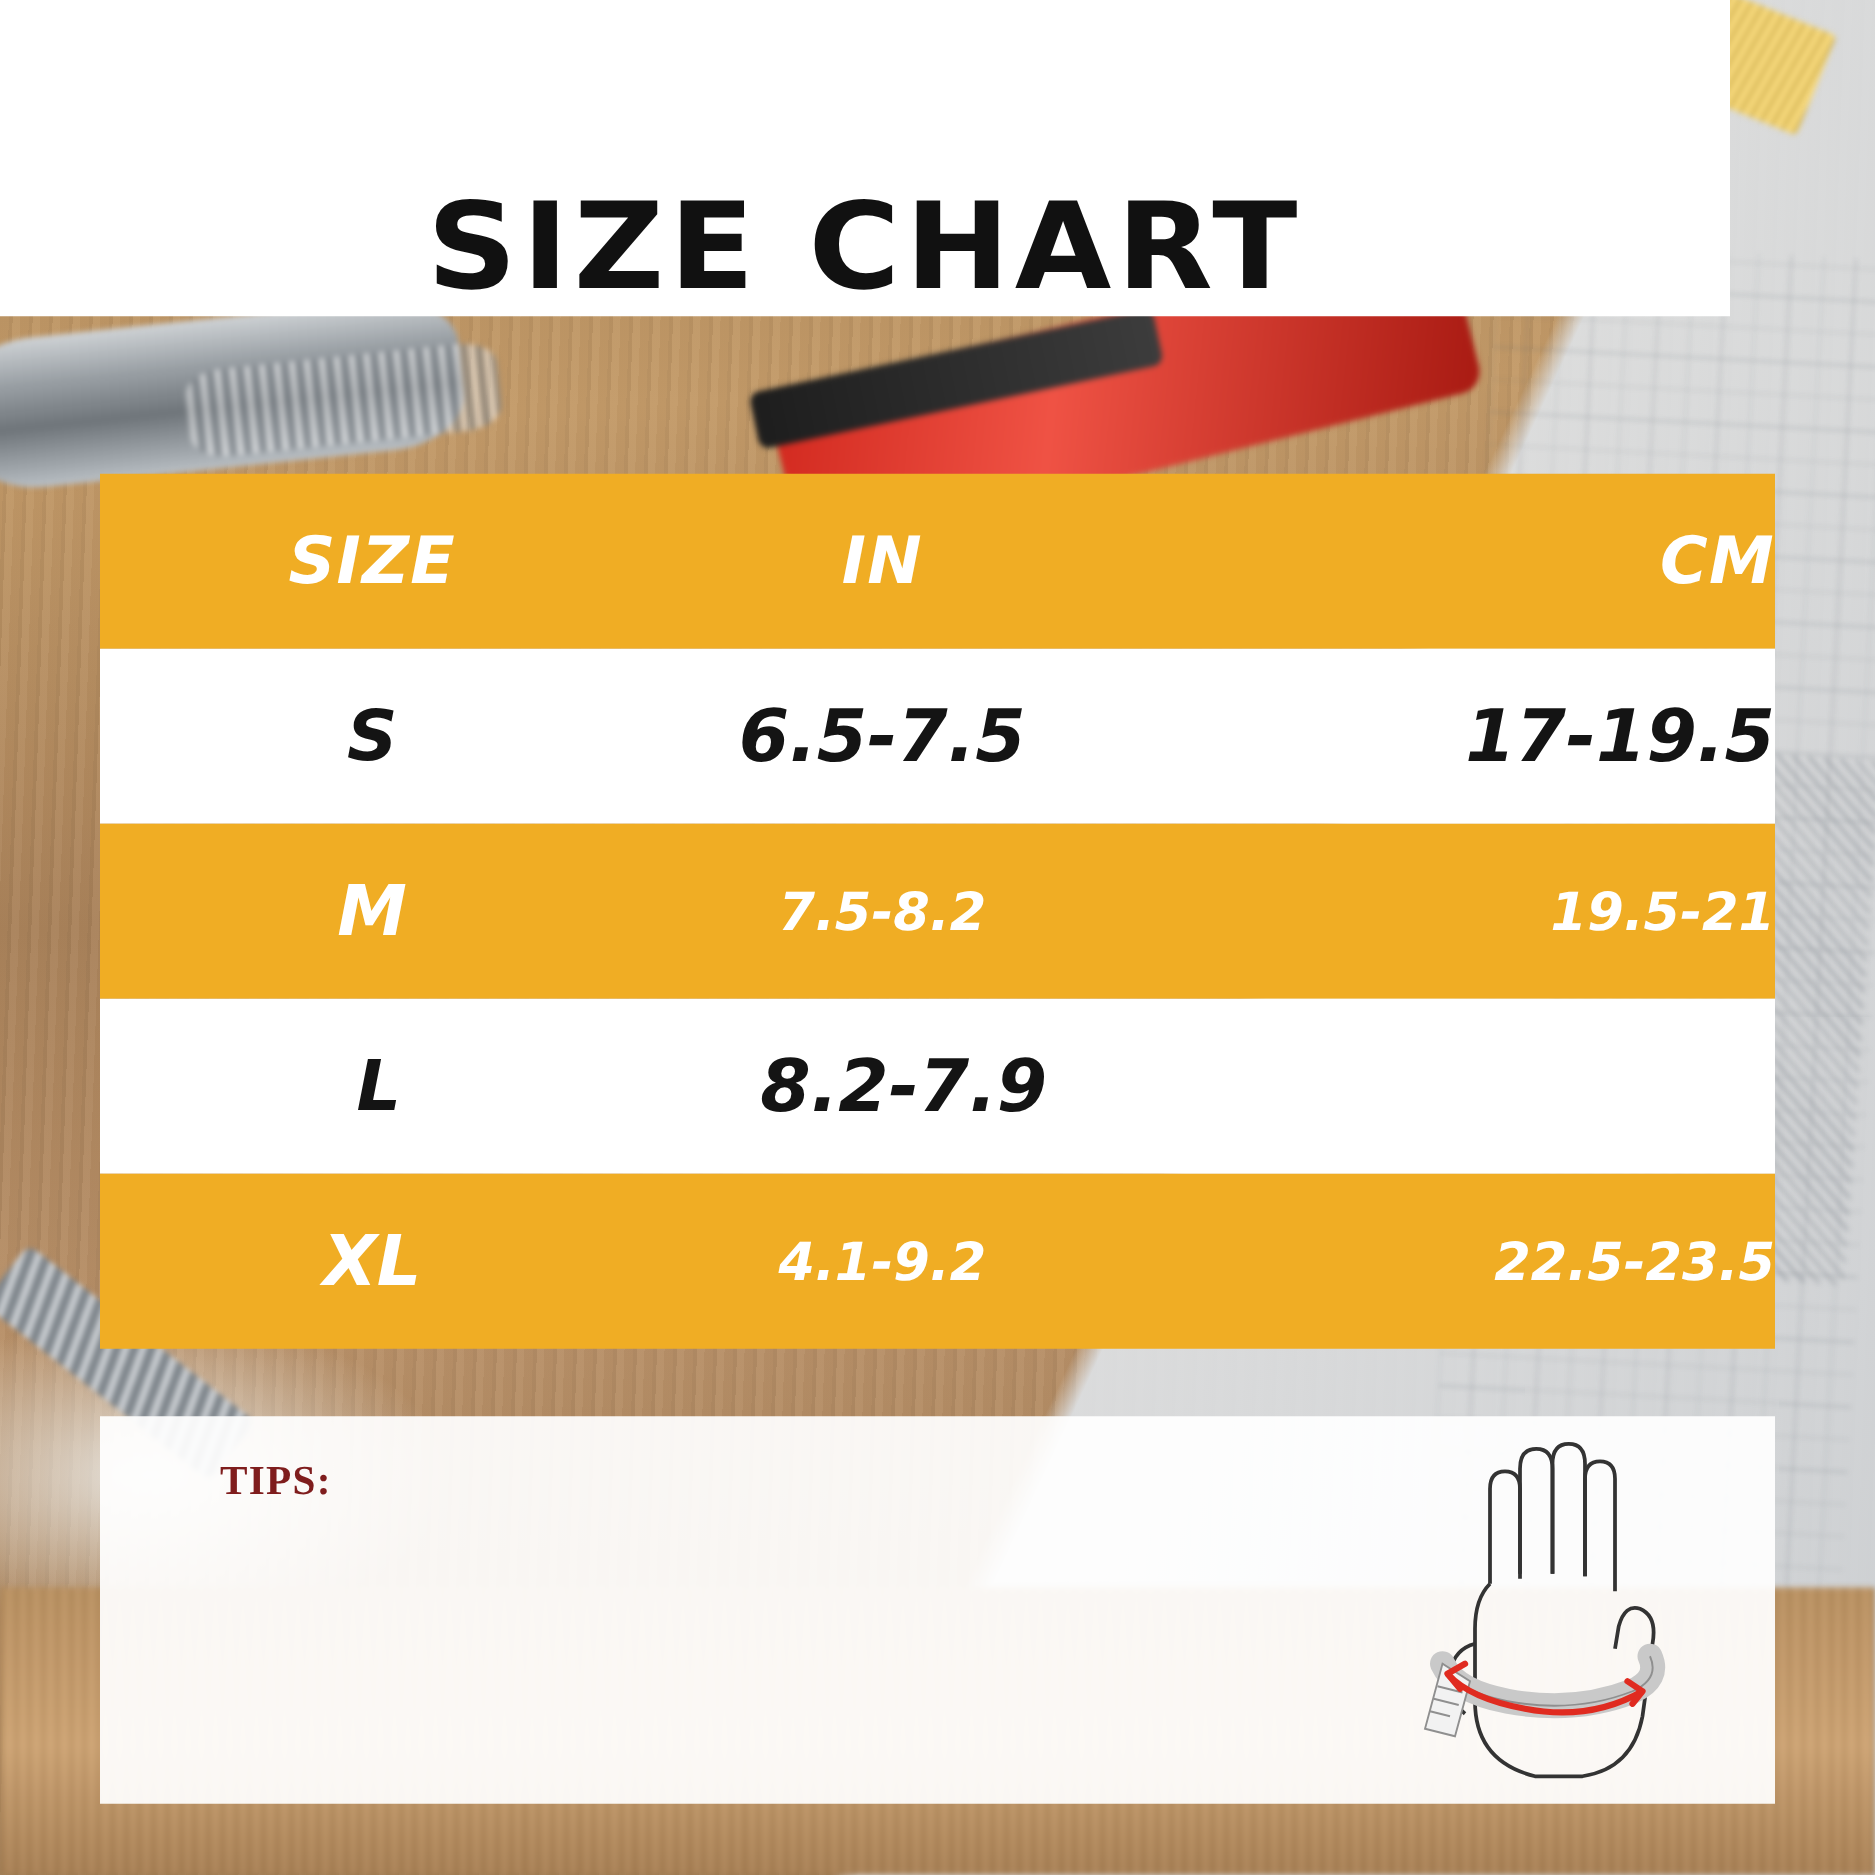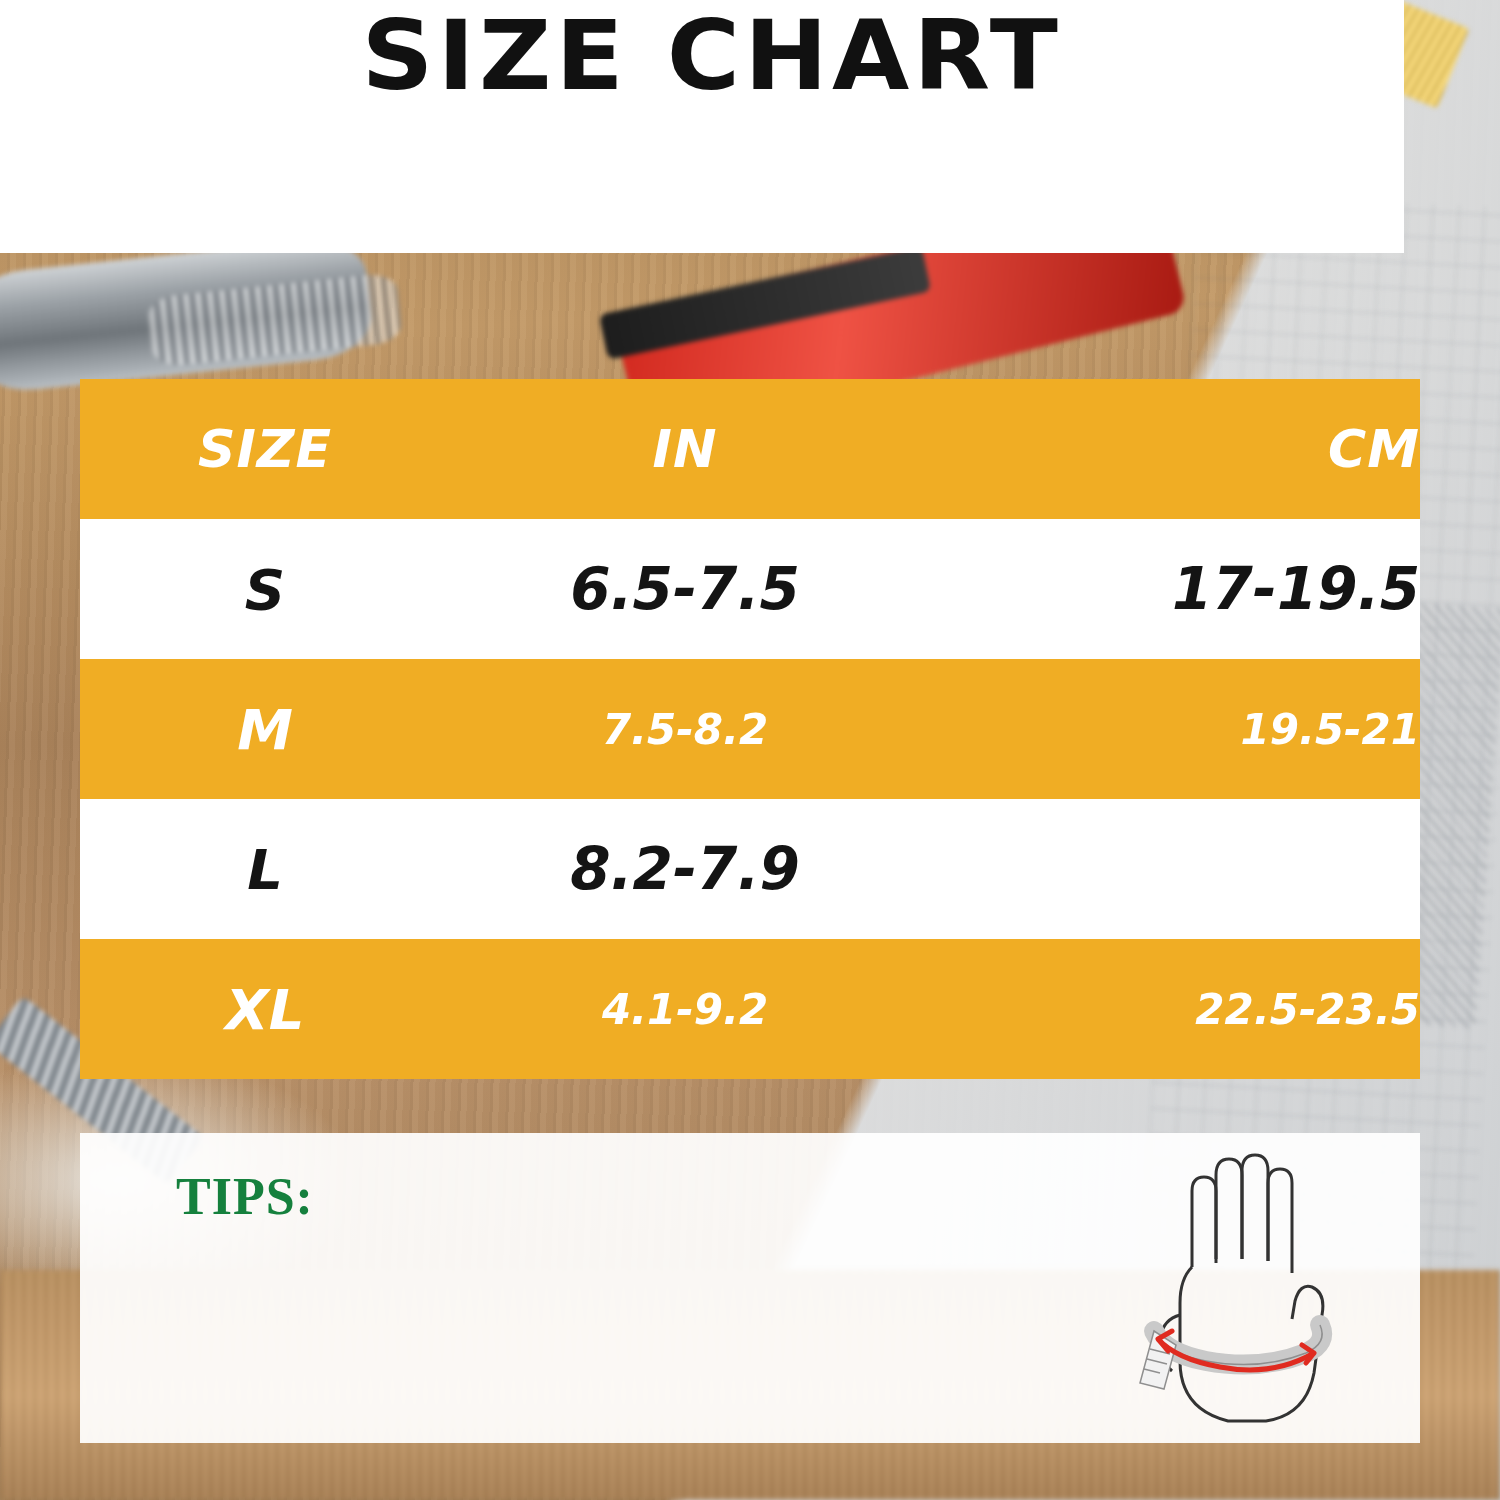--- a/index.html
+++ b/index.html
@@ -178,23 +178,22 @@
   }
 
   
   .header {
     position: absolute;
     left: 0; top: 0;
     width: 1384px;
     height: 253px;
     background: #ffffff;
     display: flex;
-    align-items: flex-start;
+    align-items: flex-end;
     justify-content: center;
-    padding-left: 20px;
   }
   .header-title {
     font-family: "DejaVu Sans", sans-serif;
     font-weight: 700;
     font-size: 96px;
     letter-spacing: 4px;
     color: #111111;
     text-transform: uppercase;
     transform: scaleX(1.04);
   }
@@ -222,21 +221,21 @@
   .row.even {
     background: #f0ad24;
   }
   .cell {
     font-family: "DejaVu Sans", sans-serif;
     font-weight: 700;
     font-style: italic;
     text-align: center;
     box-sizing: border-box;
   }
-  .c-size { width: 370px; }
+  .c-size { width: 370px; margin-left: 38px; }
   .c-in   { width: 470px; }
   .c-cm   { width: 500px; text-align: right; }
 
   .row.head .cell {
     color: #ffffff;
     font-size: 52px;
     letter-spacing: 1px;
   }
   .row.odd .cell {
     color: #141414;
@@ -255,22 +254,22 @@
     top: 1133px;
     width: 1340px;
     height: 310px;
     background: rgba(255,255,255,0.93);
     box-sizing: border-box;
     padding: 34px 40px 0 96px;
   }
   .tips-title {
     font-family: "Liberation Serif", serif;
     font-weight: 700;
-    font-size: 52px;
-    color: #15803d;
+    font-size: 33px;
+    color: #7f1d1d;
     letter-spacing: 1px;
     margin: 0 0 6px 0;
   }
   .tips-text {
     font-family: "Liberation Serif", serif;
     font-size: 42px;
     line-height: 1.32;
     color: #111111;
     margin: 0;
     max-width: 900px;

